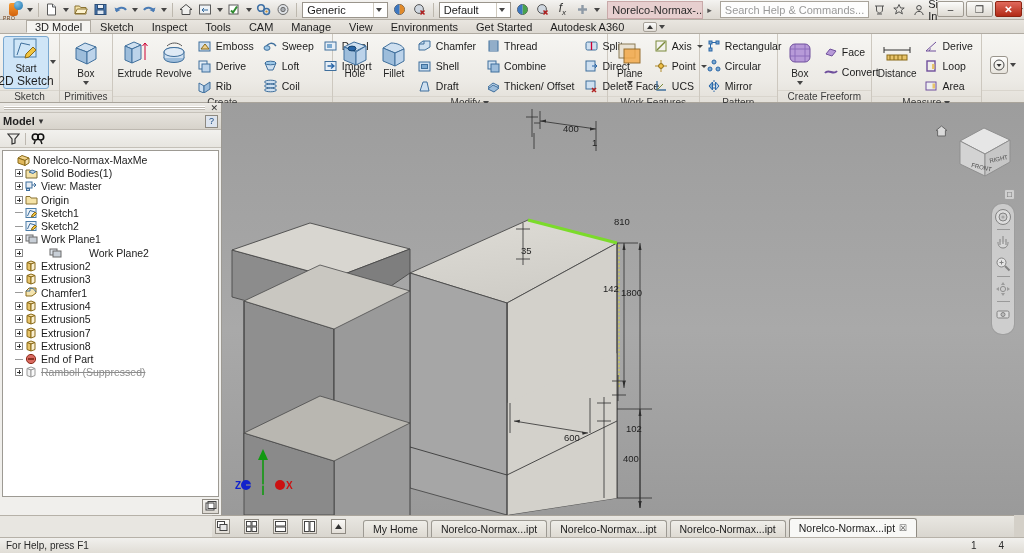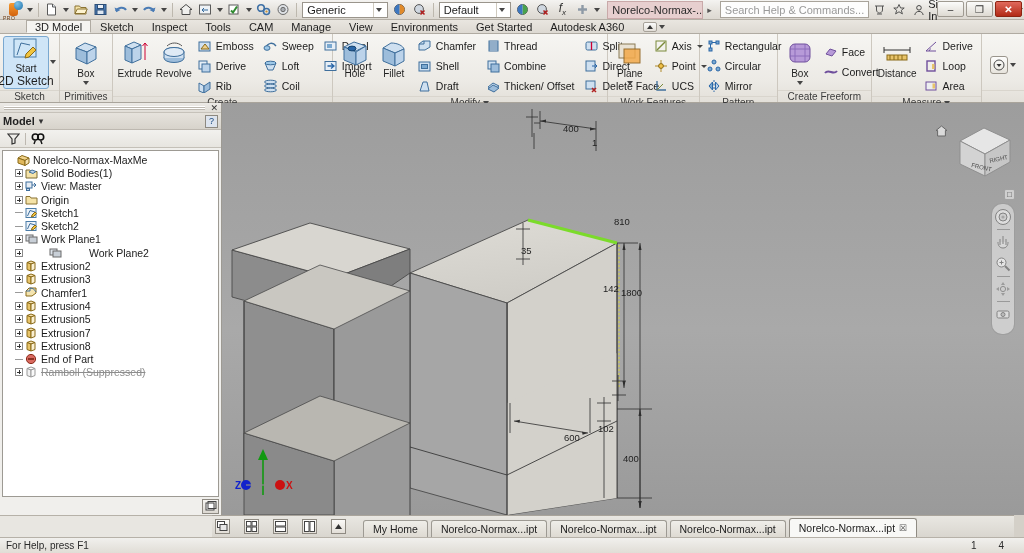--- a/index.html
+++ b/index.html
@@ -1243,21 +1243,21 @@
     </svg>
 
     <div id="dimlabels">
         <div style="position: absolute; font-size: 9.5px; color: rgb(31, 31, 31); white-space: nowrap; left: 341px; top: 20px;">400</div>
         <div style="position: absolute; font-size: 9.5px; color: rgb(31, 31, 31); white-space: nowrap; left: 370px; top: 34px;">1</div>
         <div style="position: absolute; font-size: 9.5px; color: rgb(31, 31, 31); white-space: nowrap; left: 392px; top: 113px;">810</div>
         <div style="position: absolute; font-size: 9.5px; color: rgb(31, 31, 31); white-space: nowrap; left: 299px; top: 142px;">35</div>
         <div style="position: absolute; font-size: 9.5px; color: rgb(31, 31, 31); white-space: nowrap; left: 381px; top: 180px;">142</div>
         <div style="position: absolute; font-size: 9.5px; color: rgb(31, 31, 31); white-space: nowrap; left: 399px; top: 184px;">1800</div>
         <div style="position: absolute; font-size: 9.5px; color: rgb(31, 31, 31); white-space: nowrap; left: 342px; top: 329px;">600</div>
-        <div style="position: absolute; font-size: 9.5px; color: rgb(31, 31, 31); white-space: nowrap; left: 376px; top: 320px;">102</div>
+        <div style="position: absolute; font-size: 9.5px; color: rgb(31, 31, 31); white-space: nowrap; left: 404px; top: 320px;">102</div>
         <div style="position: absolute; font-size: 9.5px; color: rgb(31, 31, 31); white-space: nowrap; left: 401px; top: 350px;">400</div>
       </div>
 
     <div style="position:absolute;left:64px;top:377px;font-size:10px;color:#cc1111;font-weight:bold">X</div>
     <div style="position:absolute;left:13px;top:377px;font-size:10px;color:#1122cc;font-weight:bold">Z</div>
 
     <div class="viewcube">
       <svg width="64" height="62" viewBox="0 0 64 62">
         <polygon points="8,20 32,7 58,19 33,33" fill="#e6e6e6" stroke="#8f8f8f"></polygon>
         <polygon points="8,20 33,33 33,55 8,43" fill="#d3d3d3" stroke="#8f8f8f"></polygon>

